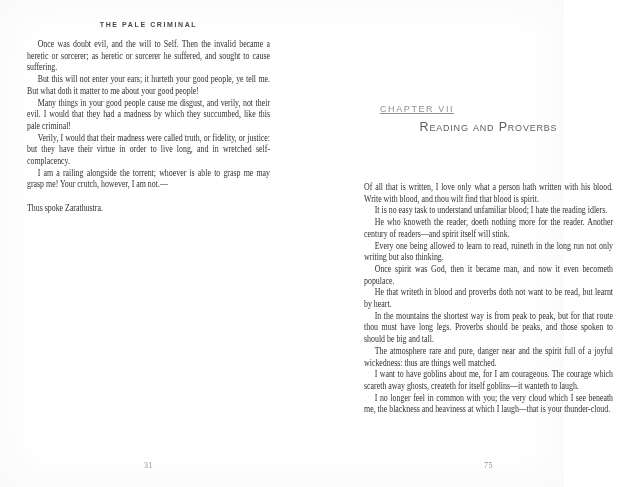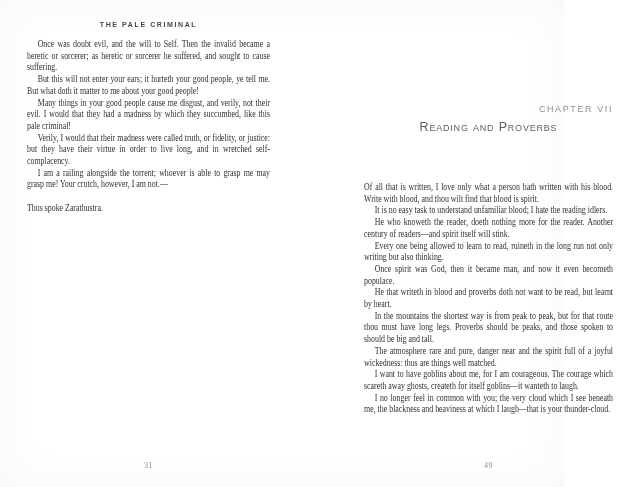--- a/index.html
+++ b/index.html
@@ -41,26 +41,27 @@
     hyphens: auto; -webkit-hyphens: auto;
   }
   .closing-line {
     margin-top: 11.7px !important;
     text-indent: 0 !important;
     text-align: left !important;
   }
 
   
   .chapter-label {
-    position: absolute; left: 364px; top: 104px; width: 249px;
-    text-align: right;
+    position: absolute; left: 380px; top: 104px; width: 249px;
+    text-align: left;
     font-family: "Liberation Sans", sans-serif;
     font-size: 9px; font-weight: 400;
     letter-spacing: 1.6px;
     color: #8f8f8f;
+    text-decoration: underline;
   }
   .chapter-title {
     position: absolute; left: 364px; top: 120px; width: 249px;
     text-align: center;
     font-family: "Liberation Sans", sans-serif;
     font-variant: small-caps;
     font-size: 12.5px; font-weight: 400;
     letter-spacing: 0.8px;
     color: #605e5b;
   }
@@ -112,16 +113,16 @@
       <p>He who knoweth the reader, doeth nothing more for the reader. Another century of readers—and spirit itself will stink.</p>
       <p>Every one being allowed to learn to read, ruineth in the long run not only writing but also thinking.</p>
       <p>Once spirit was God, then it became man, and now it even becometh populace.</p>
       <p>He that writeth in blood and proverbs doth not want to be read, but learnt by heart.</p>
       <p>In the mountains the shortest way is from peak to peak, but for that route thou must have long legs. Proverbs should be peaks, and those spoken to should be big and tall.</p>
       <p>The atmosphere rare and pure, danger near and the spirit full of a joyful wickedness: thus are things well matched.</p>
       <p>I want to have goblins about me, for I am courageous. The courage which scareth away ghosts, createth for itself goblins—it wanteth to laugh.</p>
       <p>I no longer feel in common with you; the very cloud which I see beneath me, the blackness and heaviness at which I laugh—that is your thunder-cloud.</p>
     </div>
 
-    <div class="pagenum pagenum-right">49</div>
+    <div class="pagenum pagenum-right">75</div>
   </div>
 
 </div>
 
 </body></html>

